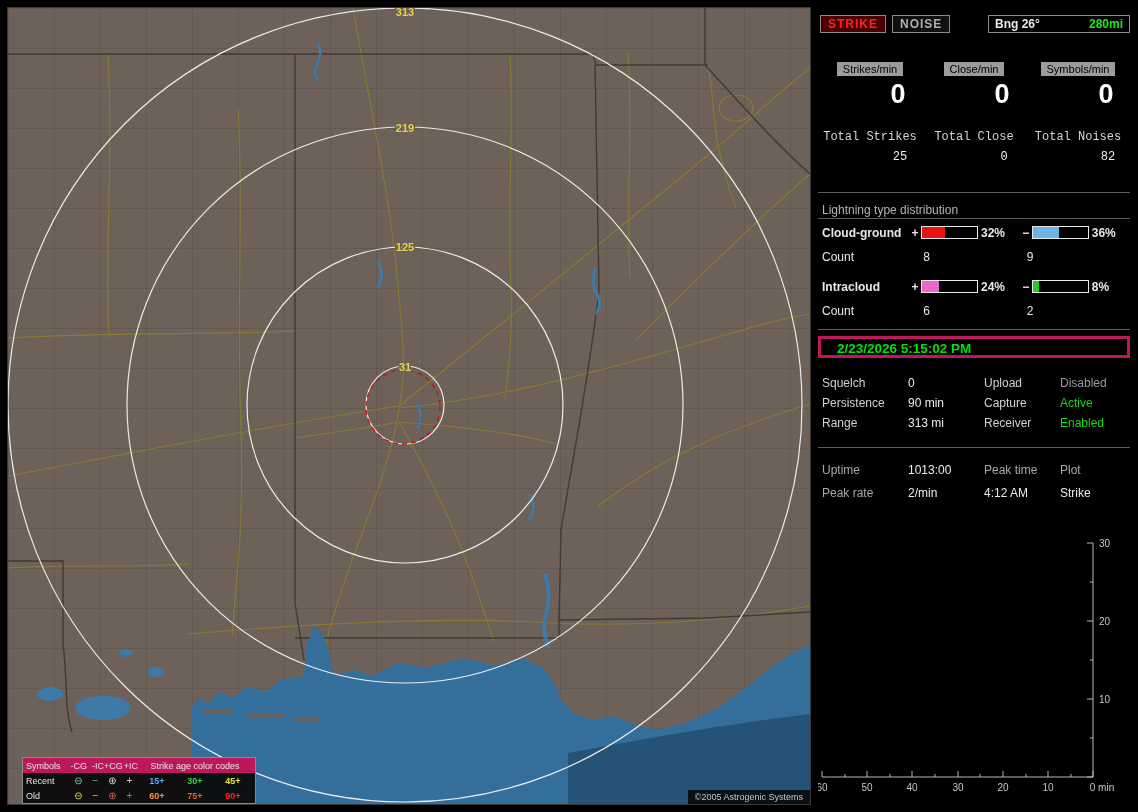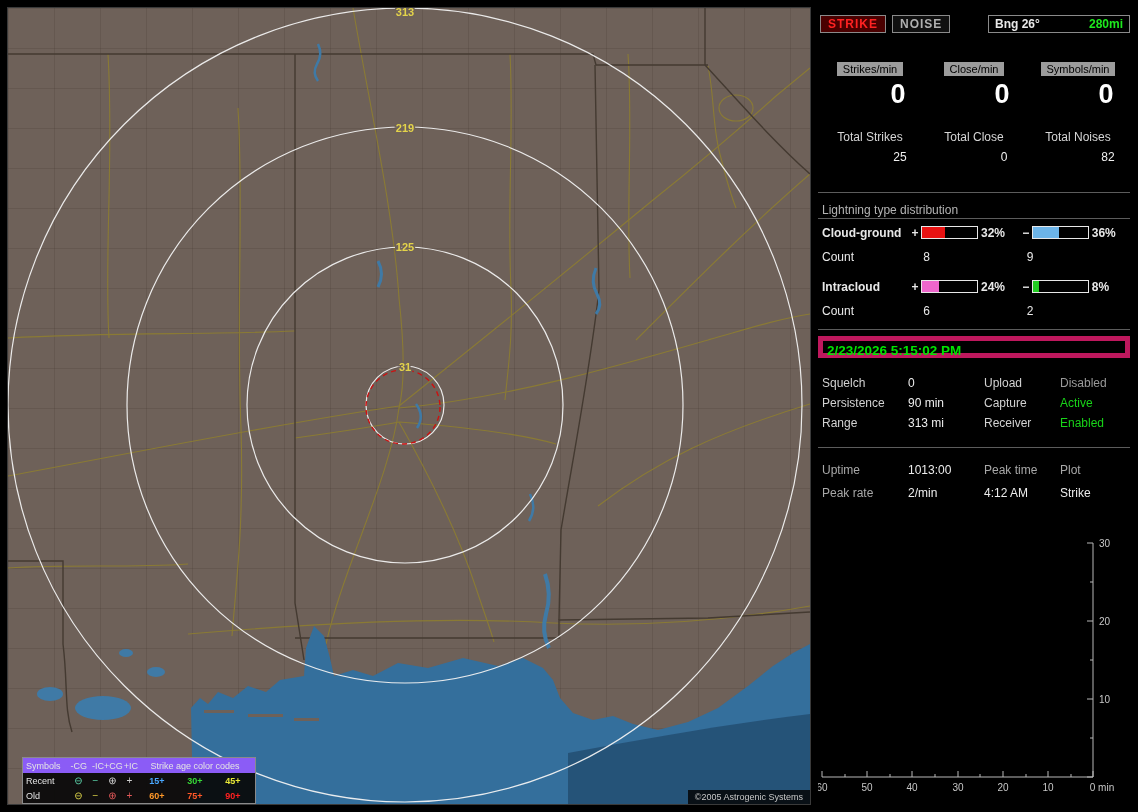--- a/index.html
+++ b/index.html
@@ -9,21 +9,21 @@
   
   .map{position:absolute;left:8px;top:8px;width:802px;height:796px;
        background:#6e6159;outline:1px solid #3a3a3a;}
   .map svg{display:block;}
 
   
   .legend{position:absolute;left:14px;bottom:0;background:rgba(8,8,8,0.92);
           border:1px solid #8a8a8a;font-size:9px;color:#e4e4e4;}
   .legend-row{display:grid;grid-template-columns:44px 17px 17px 17px 17px 38px 38px 38px;
               align-items:center;height:15px;padding:0 3px;}
-  .legend-row.header{background:#8b5cf6;}
+  .legend-row.header{background:#be185d;}
   .legend .sym{text-align:center;font-size:10px;line-height:10px;}
   .legend .symh{text-align:right;}
   .legend .ageh{grid-column:6 / span 3;text-align:center;}
   .legend .age{text-align:center;font-weight:bold;}
 
   .copyright{position:absolute;right:0;bottom:0;background:rgba(5,5,5,0.85);
              color:#c8c8c8;font-size:9px;padding:2px 7px;}
 
   
   .panel{position:absolute;left:818px;top:0;width:312px;height:812px;
@@ -36,43 +36,43 @@
              color:#b0b0b0;font-weight:bold;letter-spacing:1px;}
   .ind-bearing{margin-left:auto;width:142px;box-sizing:border-box;border:1px solid #8a8a8a;
                background:#000;display:flex;justify-content:space-between;
                padding:1px 6px;font-weight:bold;}
 
   .rates{position:absolute;top:62px;left:0;right:0;display:flex;}
   .rate-col{width:104px;text-align:center;}
   .rate-chip{display:inline-block;background:#9c9c9c;color:#000;font-size:11px;padding:1px 6px;}
   .rate-val{margin-top:3px;font-size:27px;font-weight:bold;color:#ffffff;transform:translateX(28px);}
 
-  .totals{position:absolute;top:130px;left:0;right:0;display:flex;}
+  .totals{position:absolute;top:130px;left:0;right:0;display:flex;font-family:Liberation Mono, monospace;}
   .total-col{width:104px;text-align:center;}
   .total-label{color:#d6d6d6;}
   .total-val{margin-top:6px;color:#f0f0f0;transform:translateX(30px);}
 
   hr.sep{position:absolute;left:0;right:0;border:none;border-top:1px solid #5c5c5c;margin:0;}
 
   .dist-title{position:absolute;top:203px;left:4px;color:#b4b4b4;}
 
   .dist-row{position:absolute;left:0;right:0;display:flex;align-items:center;height:13px;}
   .dist-label{width:95px;padding-left:4px;font-weight:bold;}
   .dist-sign{width:14px;text-align:center;font-weight:bold;}
   .bar{width:60px;height:11px;border:1px solid #e8e8e8;background:#000;box-sizing:content-box;}
   .bar-fill{height:100%;width:0;}
   .dist-pct{width:42px;padding-left:3px;font-weight:bold;}
 
   .count-row{position:absolute;left:0;right:0;display:flex;}
   .count-label{width:103px;padding-left:4px;}
   .count-val{width:105px;}
 
   .datetime{position:absolute;top:336px;left:0;width:312px;height:22px;box-sizing:border-box;
-            border:5px solid #be185d;color:#00e400;font-weight:bold;font-size:13.5px;
-            line-height:20px;padding-left:4px;}
+            border:3px solid #be185d;color:#00e400;font-weight:bold;font-size:13.5px;
+            line-height:20px;padding-left:16px;}
 
   .info-row{position:absolute;left:0;right:0;display:grid;
             grid-template-columns:86px 76px 76px auto;padding-left:4px;}
   .lab{color:#d2d2d2;}
   .lab2{color:#a8a8a8;}
   .val{color:#ececec;}
 
   .graph{position:absolute;top:535px;left:0;}
   .graph text{fill:#c8c8c8;font-size:10px;font-family:"Liberation Sans",sans-serif;}
 

